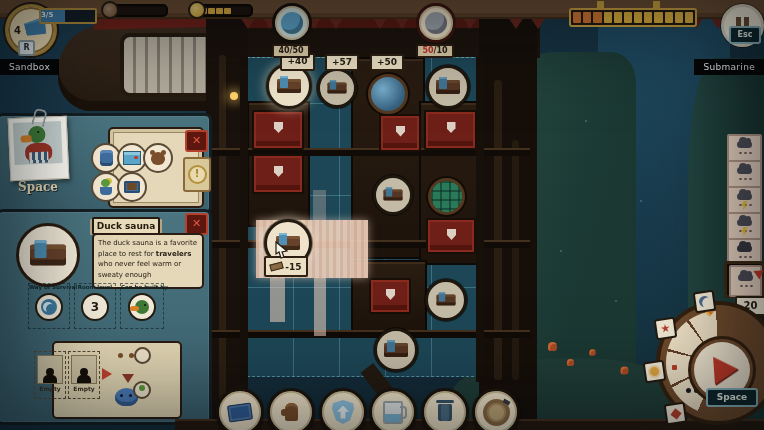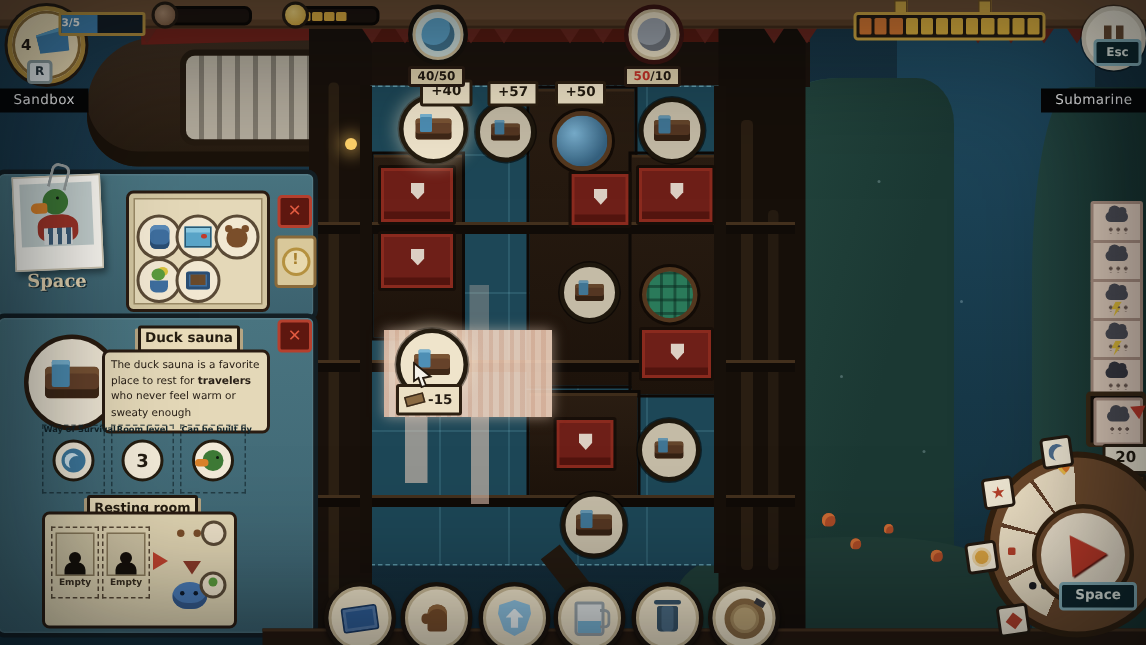--- a/index.html
+++ b/index.html
@@ -86,21 +86,21 @@
   .tpost{width:7px;height:9px;background:#caa23f;border:1px solid #6e4f22;top:0;}
   .pausebtn{left:721px;top:4px;width:37px;height:37px;border-radius:50%;background:#f2ead8;border:3px solid #d9d0bc;box-shadow:0 0 0 1px rgba(0,0,0,.4);}
   .pbars{left:12px;top:10px;width:5px;height:14px;background:#6a4a30;box-shadow:8px 0 0 #6a4a30;}
 
   
   .zone{top:59px;background:#060606;color:#ececec;font-size:9px;padding:3px 9px;letter-spacing:.3px;}
 
   
   .panel{background:linear-gradient(#497480,#3c626f);border:3px solid #141f24;border-radius:7px;box-shadow:inset 0 0 0 1px rgba(255,255,255,.08);}
   .ribbon{background:#e9dcba;border:2px solid #241a10;border-radius:2px;color:#241c10;font-weight:bold;text-align:center;box-shadow:-3px 1px 0 -1px #b5a583,3px 1px 0 -1px #b5a583;}
-  .cream{background:#e4d8b8;border:2px solid #2a1c12;border-radius:5px;}
+  .cream{background:#e4d8b8;border:2px solid #2a1c12;border-radius:5px;margin-left:24px;}
   .bcircle{width:26px;height:26px;border-radius:50%;background:#f2e8d2;border:2px solid #5a4a36;display:flex;align-items:center;justify-content:center;}
   .xbtn{width:19px;height:18px;background:#5e170f;border:2px solid #b5402e;border-radius:3px;color:#e05a40;font-size:11px;font-weight:bold;text-align:center;line-height:17px;}
   .goldbtn{width:24px;height:31px;background:#d9c89a;border:2px solid #8a6a3a;border-radius:3px;display:flex;align-items:center;justify-content:center;}
   .excl{width:15px;height:15px;border-radius:50%;border:2px solid #b5913f;background:#e8d9ae;color:#a8802f;font-weight:bold;font-size:10px;text-align:center;line-height:14px;}
   .photo{background:#fdfbf4;border:1px solid #cfc7b2;box-shadow:2px 3px 4px rgba(0,0,0,.4);transform:rotate(-2.5deg);}
   .clip{width:9px;height:15px;border:2px solid #9aa0a0;border-bottom:none;border-radius:5px 5px 0 0;transform:rotate(14deg);}
   .statbox{border:1px dashed rgba(15,32,38,.6);text-align:center;}
   .statlbl{font-size:5.5px;font-weight:bold;color:#12242a;white-space:nowrap;}
   .statcirc{width:24px;height:24px;margin:3px auto 0;border-radius:50%;background:#f2ead8;border:2px solid #241c10;display:flex;align-items:center;justify-content:center;}
   .slot{border:1px dashed #5a4a36;text-align:center;}
@@ -409,21 +409,20 @@
     <div class="statlbl">Room level</div>
     <div class="statcirc" style="font-size:12px;font-weight:bold">3</div>
   </div>
   <div class="a statbox" style="left:120px;top:283px;width:42px;height:44px">
     <div class="statlbl">Can be built by</div>
     <div class="statcirc">
         <span class="duckhead"></span>
       </div>
   </div>
 
-  <div class="a ribbon" style="left:58px;top:330px;width:70px;height:14px;font-size:8.5px;line-height:14px">Resting room</div>
   <div class="a cream" style="left:28px;top:341px;width:126px;height:74px;background:#e0d4b2"></div>
   <div class="a slot" style="left:34px;top:351px;width:30px;height:46px">
     <div class="slot-inner">
         <span class="sil"></span>
       </div>
     <div class="slot-lbl">Empty</div>
   </div>
   <div class="a slot" style="left:68px;top:351px;width:30px;height:46px">
     <div class="slot-inner">
         <span class="sil"></span>

